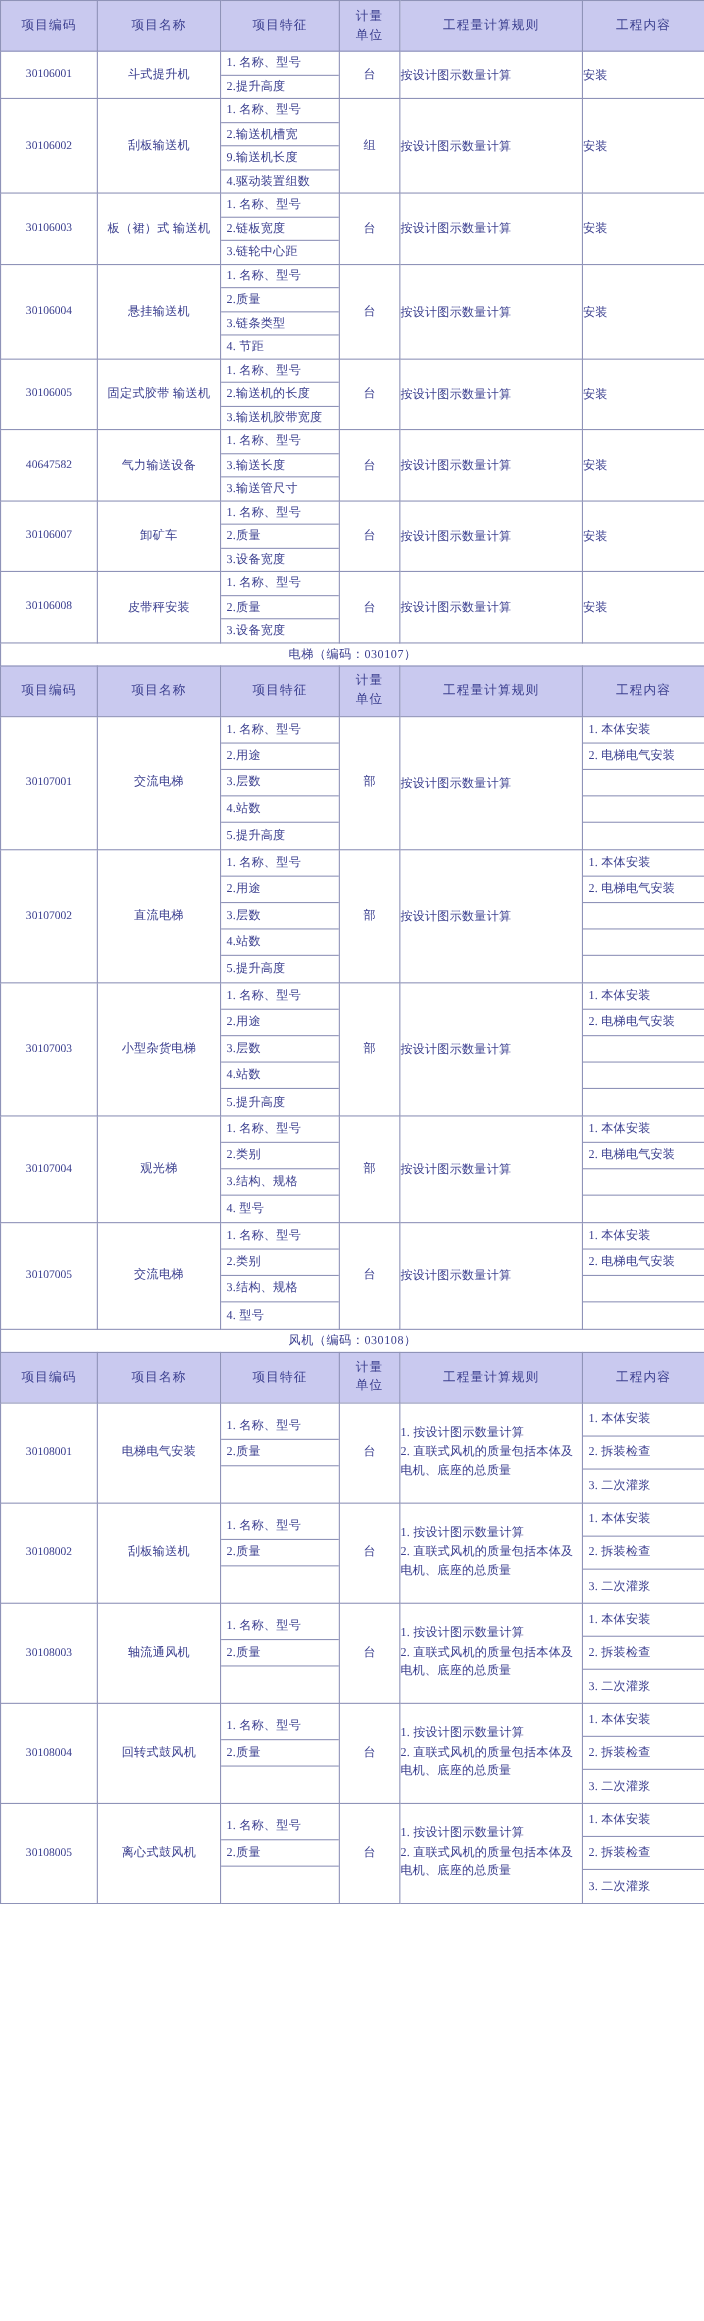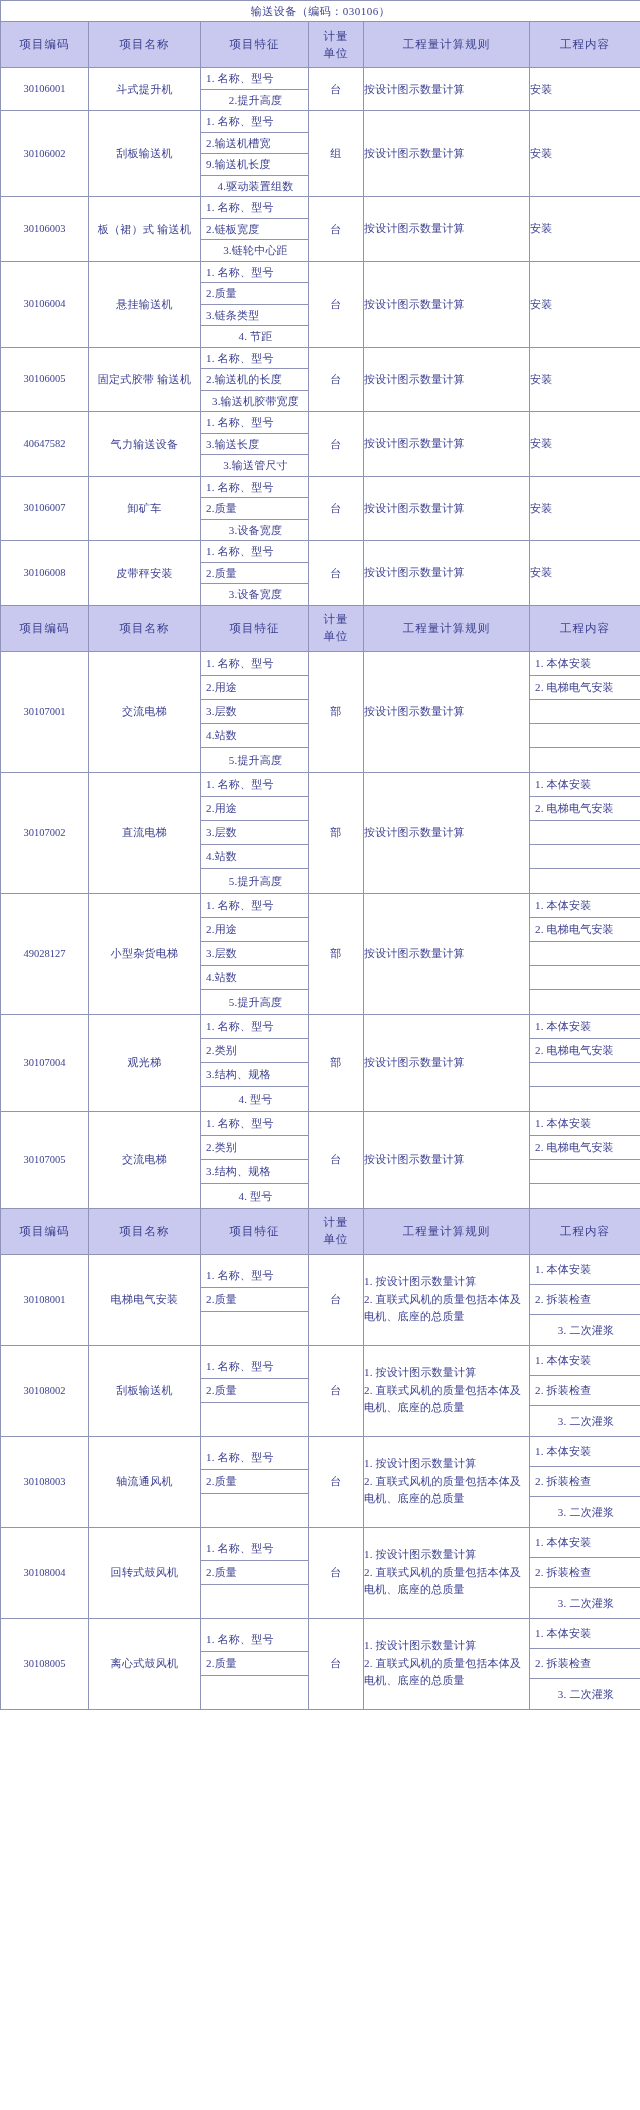--- a/index.html
+++ b/index.html
@@ -102,41 +102,38 @@
     border: none;
     border-bottom: 1px solid #8f93b8;
     text-align: left;
     font-size: 11px;
     line-height: 1.5;
     padding: 2px 3px 2px 5px;
     letter-spacing: 0.2px;
     color: #3b3f8f;
     vertical-align: middle;
   }
-  table.sub tr:last-child td { border-bottom: none; text-align: center; }
+  table.sub tr:last-child td { border-bottom: none; }
   td.hostcell { padding: 0; vertical-align: top; }
   .empty-sub { height: 20px; }
 </style>
 </head>
 <body>
 
 <div class="sheet">
   <table class="spec">
     <colgroup>
       <col class="c-code">
         <col class="c-name">
         <col class="c-feat">
       <col class="c-unit">
         <col class="c-rule">
         <col class="c-work">
     </colgroup>
     <tbody id="table-body">
-        <tr class="section-title">
-          <td colspan="6">输送设备（编码：030106）</td>
-        </tr>
         <tr class="hdr">
           <td>项目编码</td>
           <td>项目名称</td>
           <td>项目特征</td>
           <td><span>计量</span><br><span>单位</span></td>
           <td>工程量计算规则</td>
           <td>工程内容</td>
         </tr>
         <tr>
           <td class="cell-center cell-code">30106001</td>
@@ -310,20 +307,23 @@
                 <tr>
                   <td class="" style="height:20px">3.设备宽度</td>
                 </tr>
               </tbody>
             </table>
           </td>
           <td class="cell-center">台</td>
           <td class="cell-rule-center">按设计图示数量计算</td>
           <td class="cell-work">安装</td>
         </tr>
+        <tr class="section-title">
+          <td colspan="6">电梯（编码：030107）</td>
+        </tr>
         <tr class="hdr">
           <td>项目编码</td>
           <td>项目名称</td>
           <td>项目特征</td>
           <td><span>计量</span><br><span>单位</span></td>
           <td>工程量计算规则</td>
           <td>工程内容</td>
         </tr>
         <tr>
           <td class="cell-center cell-code">30107001</td>
@@ -415,21 +415,21 @@
                   <td class="empty-sub" style="height:24px"></td>
                 </tr>
                 <tr>
                   <td class="empty-sub" style="height:24px"></td>
                 </tr>
               </tbody>
             </table>
           </td>
         </tr>
         <tr>
-          <td class="cell-center cell-code">49028127</td>
+          <td class="cell-center cell-code">30107003</td>
           <td class="cell-center cell-name">小型杂货电梯</td>
           <td class="hostcell">
             <table class="sub">
               <tbody>
                 <tr>
                   <td class="" style="height:24px">1. 名称、型号</td>
                 </tr>
                 <tr>
                   <td class="" style="height:24px">2.用途</td>
                 </tr>
@@ -545,20 +545,23 @@
                 </tr>
                 <tr>
                   <td class="empty-sub" style="height:24px"></td>
                 </tr>
                 <tr>
                   <td class="empty-sub" style="height:24px"></td>
                 </tr>
               </tbody>
             </table>
           </td>
+        </tr>
+        <tr class="section-title">
+          <td colspan="6">风机（编码：030108）</td>
         </tr>
         <tr class="hdr">
           <td>项目编码</td>
           <td>项目名称</td>
           <td>项目特征</td>
           <td><span>计量</span><br><span>单位</span></td>
           <td>工程量计算规则</td>
           <td>工程内容</td>
         </tr>
         <tr>

